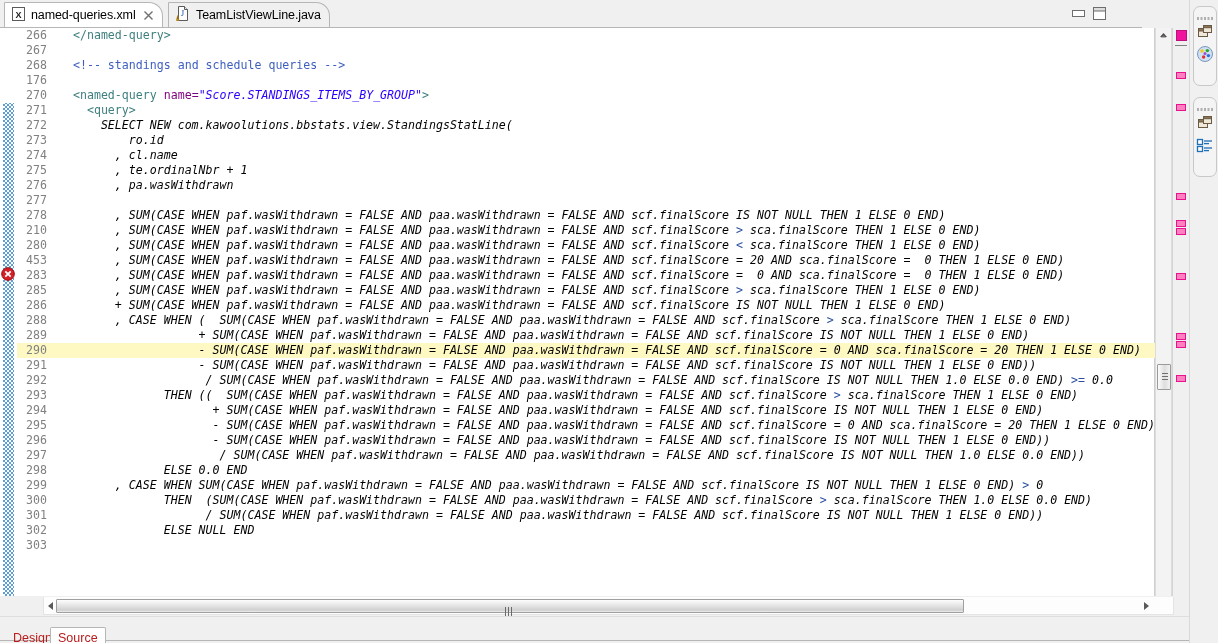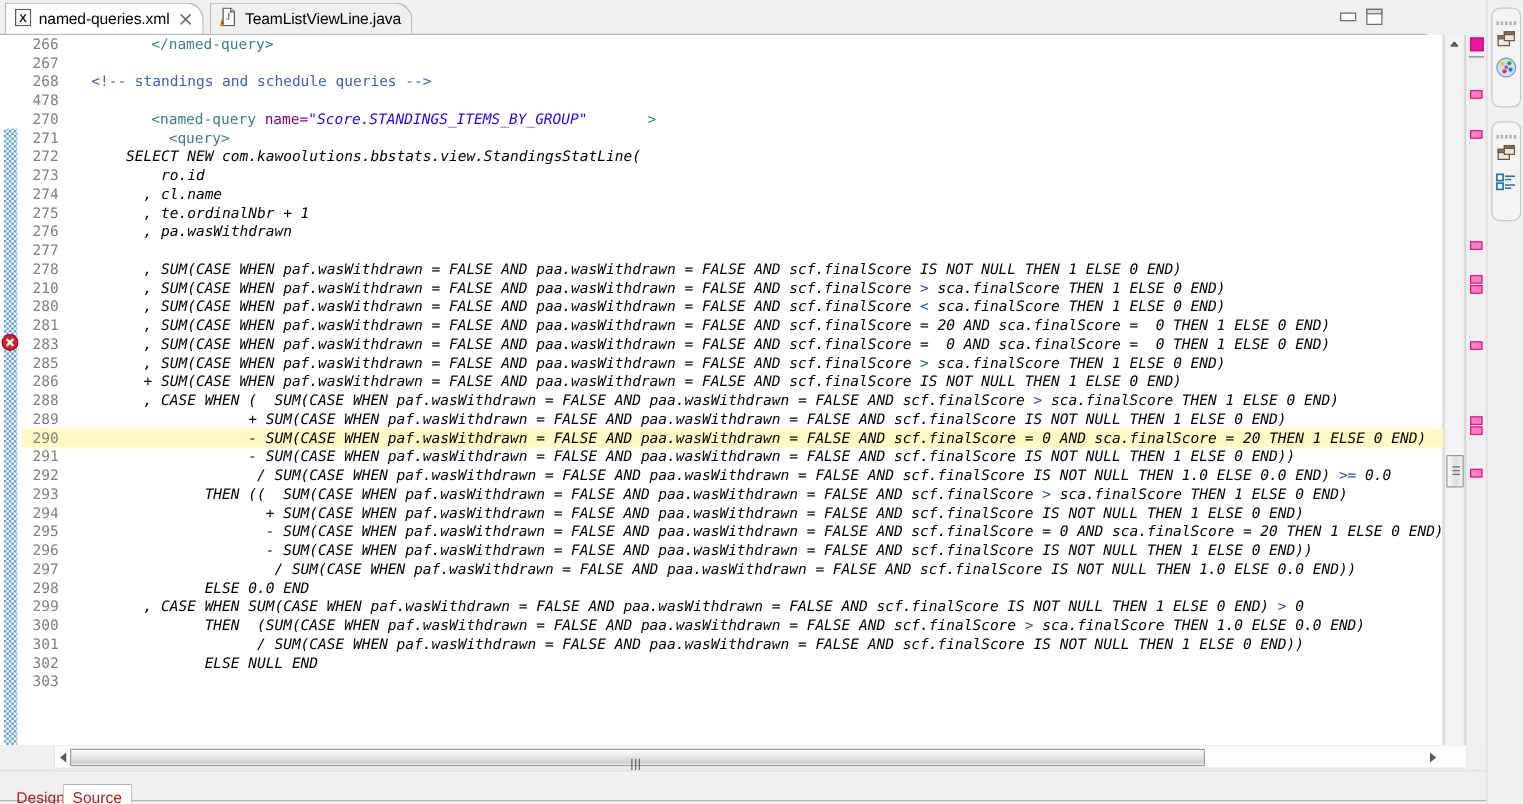--- a/index.html
+++ b/index.html
@@ -133,21 +133,21 @@
     text-align: right;
     color: #808080;
     font-family: "DejaVu Sans Mono", monospace;
     font-size: 11.6px;
     user-select: none;
   }
   .code {
     display: inline-block;
     padding-left: 12px;
   }
-  .tag  { color: #3f7f7f; margin-left: 48px; }
+  .tag  { color: #3f7f7f; }
   .attn { color: #7f007f; }
   .atv  { color: #2a00ff; font-style: italic; }
   .cmt  { color: #3f5fbf; }
   .txt  { color: #000000; font-style: italic; }
   .op   { color: #2a4f9f; }
 
   
   .vscroll {
     position: absolute;
     left: 1155px; top: 28px;
@@ -385,33 +385,33 @@
           <circle cx="7" cy="7" r="6.3" fill="#d61f26" stroke="#9b0d13"></circle>
           <path d="M4.3 4.3 L9.7 9.7 M9.7 4.3 L4.3 9.7" stroke="#ffffff" stroke-width="1.8"></path>
         </svg>
       </span>
     </div>
 
     <div class="codearea" id="codearea">
         <div class="line"><span class="lineno">266</span><span class="code"><span class="txt">  </span><span class="tag">&lt;/named-query&gt;</span></span></div>
         <div class="line"><span class="lineno">267</span><span class="code"></span></div>
         <div class="line"><span class="lineno">268</span><span class="code"><span class="txt">  </span><span class="cmt">&lt;!-- standings and schedule queries --&gt;</span></span></div>
-        <div class="line"><span class="lineno">478</span><span class="code"></span></div>
+        <div class="line"><span class="lineno">176</span><span class="code"></span></div>
         <div class="line"><span class="lineno">270</span><span class="code"><span class="txt">  </span><span class="tag">&lt;named-query </span><span class="attn">name=</span><span class="atv">"Score.STANDINGS_ITEMS_BY_GROUP"</span><span class="tag">&gt;</span></span></div>
         <div class="line"><span class="lineno">271</span><span class="code"><span class="txt">    </span><span class="tag">&lt;query&gt;</span></span></div>
         <div class="line"><span class="lineno">272</span><span class="code"><span class="txt">      SELECT NEW com.kawoolutions.bbstats.view.StandingsStatLine(</span></span></div>
         <div class="line"><span class="lineno">273</span><span class="code"><span class="txt">          ro.id</span></span></div>
         <div class="line"><span class="lineno">274</span><span class="code"><span class="txt">        , cl.name</span></span></div>
         <div class="line"><span class="lineno">275</span><span class="code"><span class="txt">        , te.ordinalNbr + 1</span></span></div>
         <div class="line"><span class="lineno">276</span><span class="code"><span class="txt">        , pa.wasWithdrawn</span></span></div>
         <div class="line"><span class="lineno">277</span><span class="code"></span></div>
         <div class="line"><span class="lineno">278</span><span class="code"><span class="txt">        , SUM(CASE WHEN paf.wasWithdrawn = FALSE AND paa.wasWithdrawn = FALSE AND scf.finalScore IS NOT NULL THEN 1 ELSE 0 END)</span></span></div>
         <div class="line"><span class="lineno">210</span><span class="code"><span class="txt">        , SUM(CASE WHEN paf.wasWithdrawn = FALSE AND paa.wasWithdrawn = FALSE AND scf.finalScore </span><span class="op">&gt;</span><span class="txt"> sca.finalScore THEN 1 ELSE 0 END)</span></span></div>
         <div class="line"><span class="lineno">280</span><span class="code"><span class="txt">        , SUM(CASE WHEN paf.wasWithdrawn = FALSE AND paa.wasWithdrawn = FALSE AND scf.finalScore </span><span class="op">&lt;</span><span class="txt"> sca.finalScore THEN 1 ELSE 0 END)</span></span></div>
-        <div class="line"><span class="lineno">281</span><span class="code"><span class="txt">        , SUM(CASE WHEN paf.wasWithdrawn = FALSE AND paa.wasWithdrawn = FALSE AND scf.finalScore = 20 AND sca.finalScore =  0 THEN 1 ELSE 0 END)</span></span></div>
+        <div class="line"><span class="lineno">453</span><span class="code"><span class="txt">        , SUM(CASE WHEN paf.wasWithdrawn = FALSE AND paa.wasWithdrawn = FALSE AND scf.finalScore = 20 AND sca.finalScore =  0 THEN 1 ELSE 0 END)</span></span></div>
         <div class="line"><span class="lineno">283</span><span class="code"><span class="txt">        , SUM(CASE WHEN paf.wasWithdrawn = FALSE AND paa.wasWithdrawn = FALSE AND scf.finalScore =  0 AND sca.finalScore =  0 THEN 1 ELSE 0 END)</span></span></div>
         <div class="line"><span class="lineno">285</span><span class="code"><span class="txt">        , SUM(CASE WHEN paf.wasWithdrawn = FALSE AND paa.wasWithdrawn = FALSE AND scf.finalScore </span><span class="op">&gt;</span><span class="txt"> sca.finalScore THEN 1 ELSE 0 END)</span></span></div>
         <div class="line"><span class="lineno">286</span><span class="code"><span class="txt">        + SUM(CASE WHEN paf.wasWithdrawn = FALSE AND paa.wasWithdrawn = FALSE AND scf.finalScore IS NOT NULL THEN 1 ELSE 0 END)</span></span></div>
         <div class="line"><span class="lineno">288</span><span class="code"><span class="txt">        , CASE WHEN (  SUM(CASE WHEN paf.wasWithdrawn = FALSE AND paa.wasWithdrawn = FALSE AND scf.finalScore </span><span class="op">&gt;</span><span class="txt"> sca.finalScore THEN 1 ELSE 0 END)</span></span></div>
         <div class="line"><span class="lineno">289</span><span class="code"><span class="txt">                    + SUM(CASE WHEN paf.wasWithdrawn = FALSE AND paa.wasWithdrawn = FALSE AND scf.finalScore IS NOT NULL THEN 1 ELSE 0 END)</span></span></div>
         <div class="line cur"><span class="lineno">290</span><span class="code"><span class="txt">                    - SUM(CASE WHEN paf.wasWithdrawn = FALSE AND paa.wasWithdrawn = FALSE AND scf.finalScore = 0 AND sca.finalScore = 20 THEN 1 ELSE 0 END)</span></span></div>
         <div class="line"><span class="lineno">291</span><span class="code"><span class="txt">                    - SUM(CASE WHEN paf.wasWithdrawn = FALSE AND paa.wasWithdrawn = FALSE AND scf.finalScore IS NOT NULL THEN 1 ELSE 0 END))</span></span></div>
         <div class="line"><span class="lineno">292</span><span class="code"><span class="txt">                     / SUM(CASE WHEN paf.wasWithdrawn = FALSE AND paa.wasWithdrawn = FALSE AND scf.finalScore IS NOT NULL THEN 1.0 ELSE 0.0 END) </span><span class="op">&gt;=</span><span class="txt"> 0.0</span></span></div>
         <div class="line"><span class="lineno">293</span><span class="code"><span class="txt">               THEN ((  SUM(CASE WHEN paf.wasWithdrawn = FALSE AND paa.wasWithdrawn = FALSE AND scf.finalScore </span><span class="op">&gt;</span><span class="txt"> sca.finalScore THEN 1 ELSE 0 END)</span></span></div>
         <div class="line"><span class="lineno">294</span><span class="code"><span class="txt">                      + SUM(CASE WHEN paf.wasWithdrawn = FALSE AND paa.wasWithdrawn = FALSE AND scf.finalScore IS NOT NULL THEN 1 ELSE 0 END)</span></span></div>

